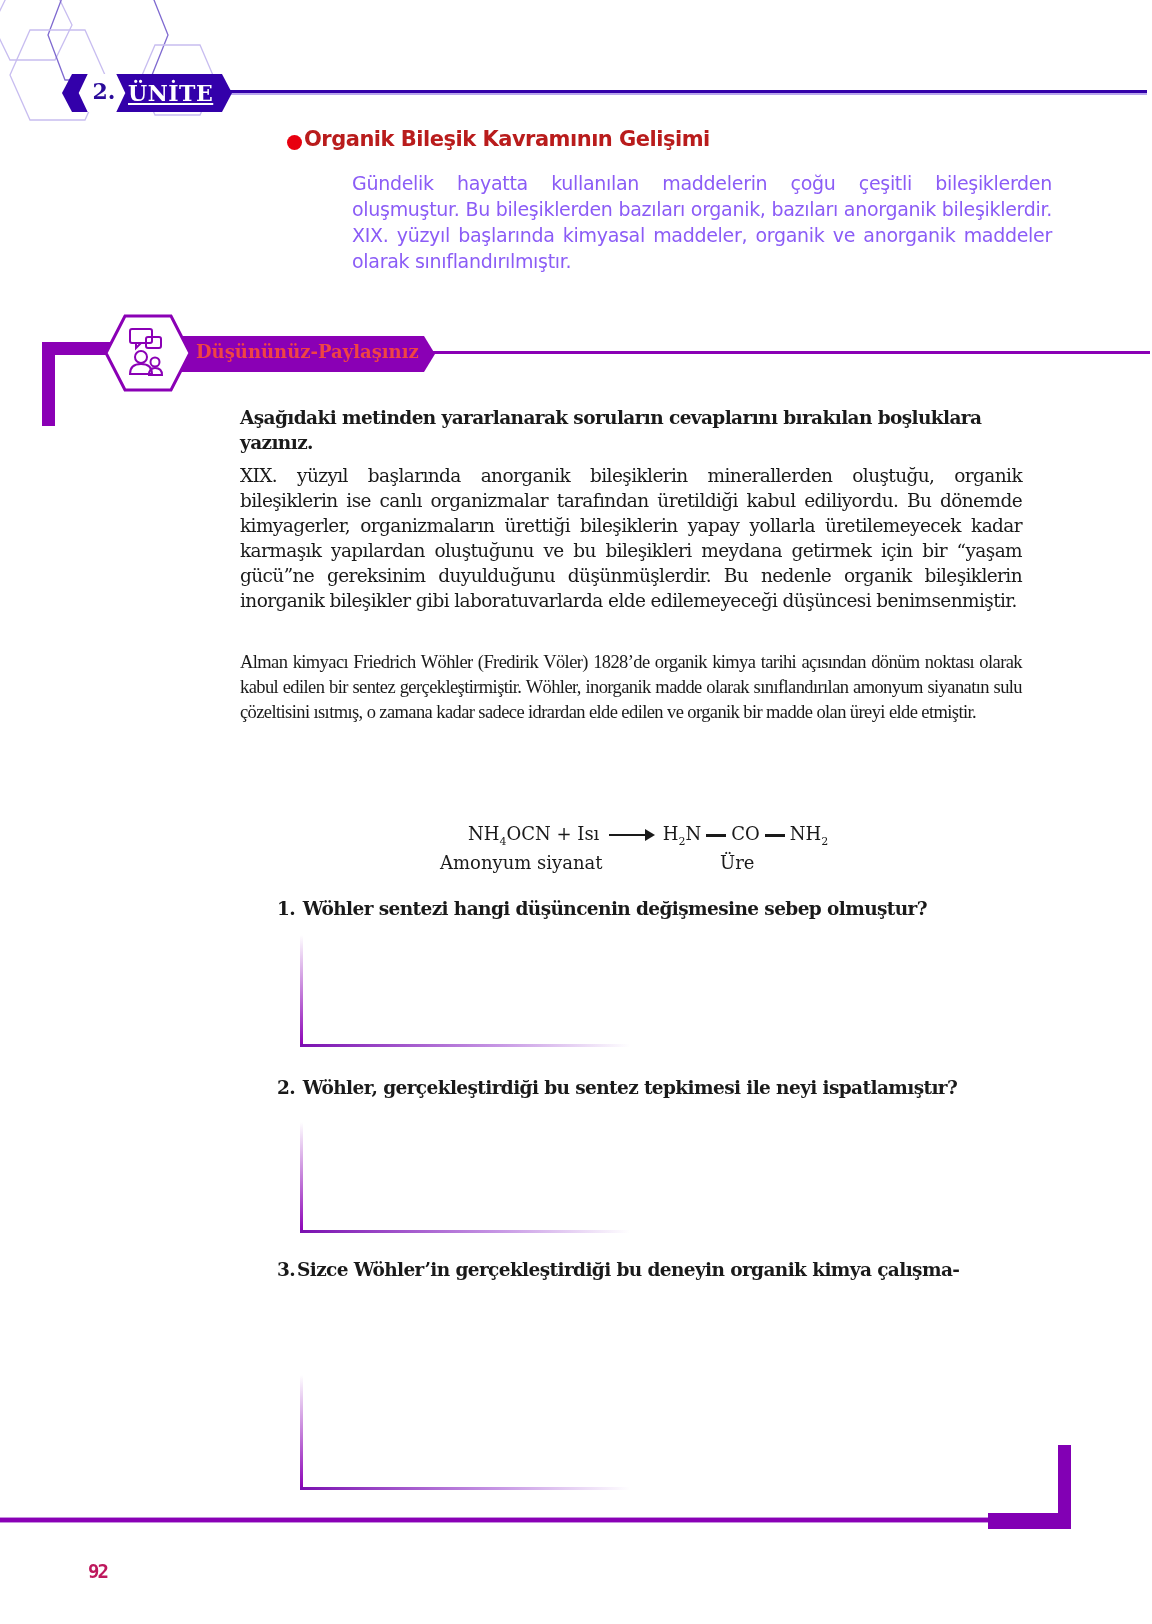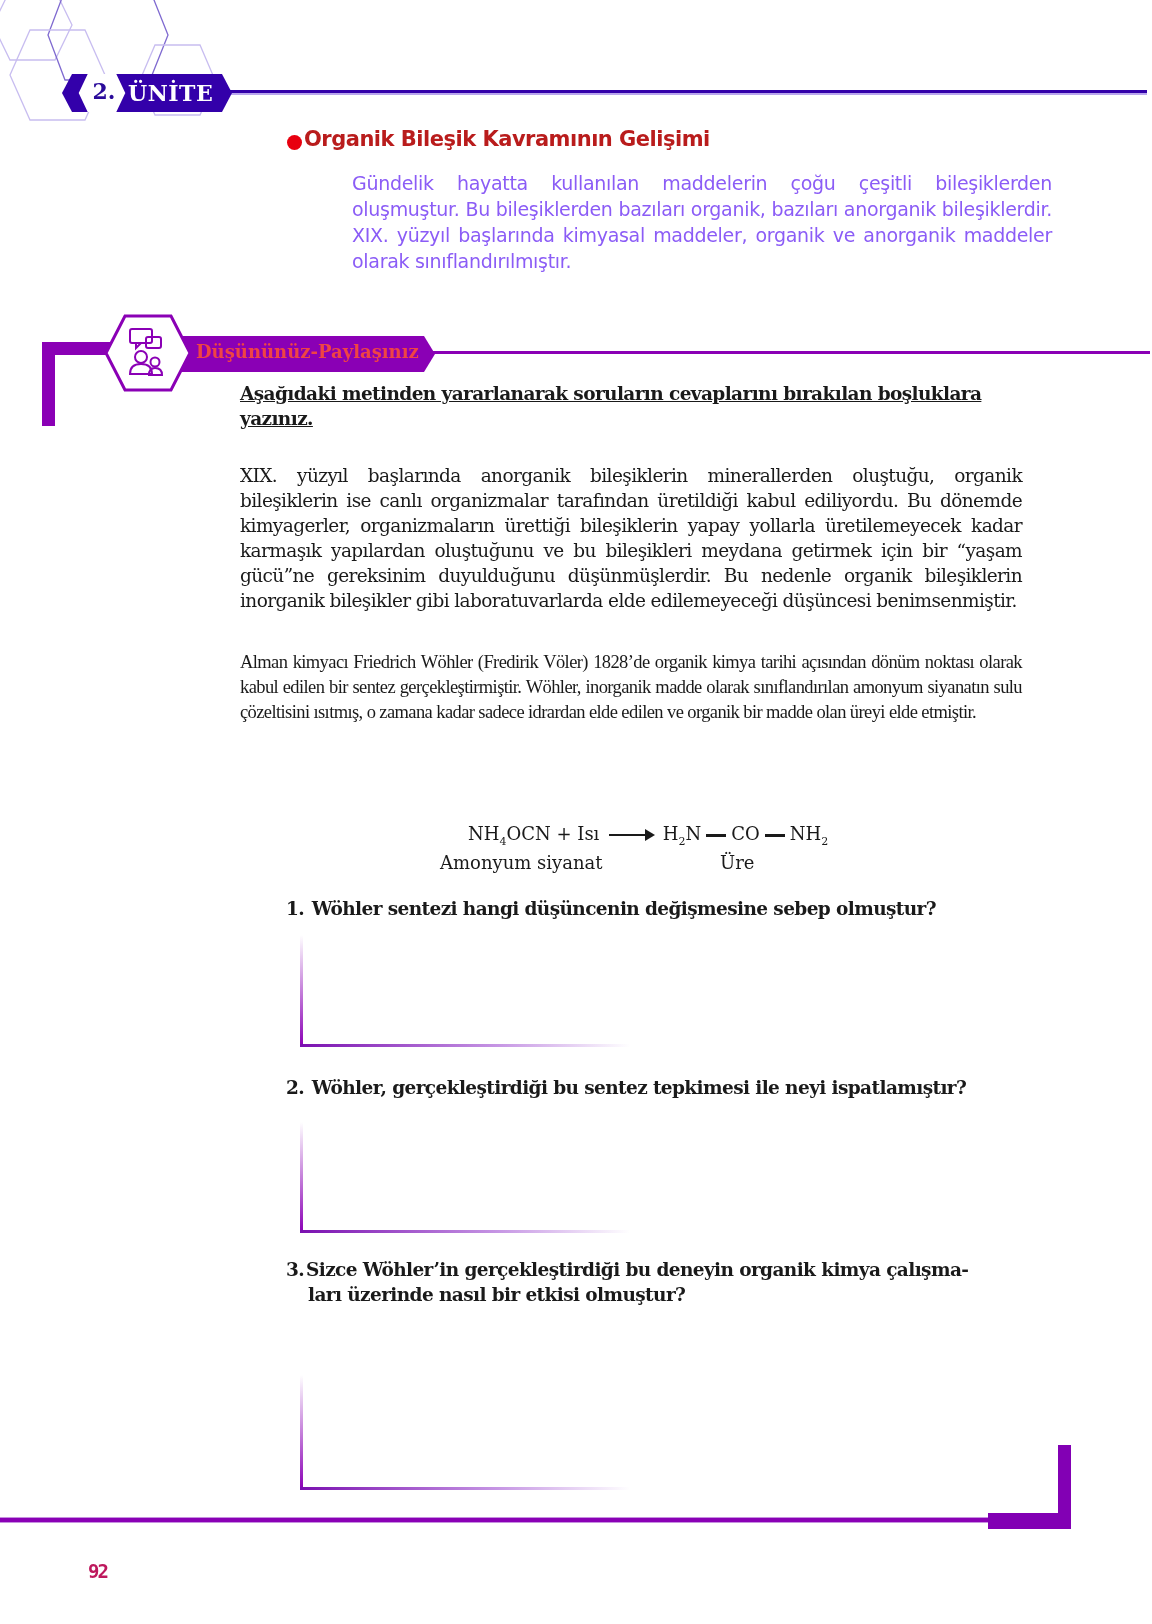--- a/index.html
+++ b/index.html
@@ -5,53 +5,53 @@
   html, body { margin: 0; padding: 0; background: #ffffff; }
   body { width: 1152px; height: 1624px; position: relative; overflow: hidden;
          font-family: "DejaVu Serif", serif; color: #1a1a1a; }
 
   
   .hex-deco { position: absolute; left: 0; top: 0; width: 240px; height: 140px; }
   .unit-line { position: absolute; left: 222px; top: 90px; width: 925px; height: 3px; background: #3300aa; box-shadow: 0 2px 0 #b9a6ee; }
   .unit-pill { position: absolute; left: 62px; top: 74px; width: 170px; height: 38px; }
   .unit-num { position: absolute; left: 86px; top: 78px; width: 36px; text-align: center;
               font: bold 22px "DejaVu Serif", serif; color: #2a0a9a; }
-  .unit-label { position: absolute; left: 128px; top: 80px; font: bold 22px "DejaVu Serif", serif; color: #ffffff; letter-spacing: 0.5px; }
+  .unit-label { position: absolute; left: 128px; top: 80px; font: bold 22px "DejaVu Serif", serif; color: #ffffff; letter-spacing: 0.5px; text-decoration: underline; }
 
   
   .sec-dot { position: absolute; left: 287px; top: 135px; width: 15px; height: 15px; border-radius: 50%; background: #e8000f; }
   .sec-title { position: absolute; left: 304px; top: 127px; font: 21px "DejaVu Sans", sans-serif; color: #b91c1c; font-weight: bold; letter-spacing: -0.5px; }
   .intro { position: absolute; left: 312px; top: 170px; width: 700px; font: 19px/26px "DejaVu Sans", sans-serif; color: #8b5cf6; text-align: justify; letter-spacing: -0.3px; margin-left: 40px; }
 
   
   .box-left-bar { position: absolute; left: 42px; top: 342px; width: 13px; height: 84px; background: #8a00b5; }
   .box-left-top { position: absolute; left: 42px; top: 342px; width: 70px; height: 13px; background: #8a00b5; }
   .dp-band { position: absolute; left: 160px; top: 336px; width: 275px; height: 36px; background: #8a00b5;
              clip-path: polygon(0 0, 96% 0, 100% 50%, 96% 100%, 0 100%); }
   .dp-line { position: absolute; left: 430px; top: 351px; width: 720px; height: 3px; background: #8a00b5; }
   .dp-label { position: absolute; left: 196px; top: 341px; font: bold 18px "DejaVu Serif", serif; color: #ef4444; }
   .dp-hex { position: absolute; left: 103px; top: 313px; width: 90px; height: 80px; }
 
   
-  .lead { position: absolute; left: 240px; top: 381px; width: 782px; font: bold 18.5px/25px "DejaVu Serif", serif; letter-spacing: -0.6px; text-decoration: underline; }
+  .lead { position: absolute; left: 240px; top: 405px; width: 782px; font: bold 18.5px/25px "DejaVu Serif", serif; letter-spacing: -0.6px; }
   .para { position: absolute; left: 240px; width: 782px; font: 18.5px/25px "DejaVu Serif", serif; text-align: justify; letter-spacing: -0.6px; }
   .p1 { top: 463px; }
   .p2 { top: 650px; font-family: Liberation Serif, serif; }
 
   
   .eq { position: absolute; left: 468px; top: 823px; font: 18px "DejaVu Serif", serif; white-space: nowrap; }
   .eq sub { font-size: 11px; }
   .eq .arrow { display: inline-block; width: 44px; height: 2px; background: #1a1a1a; vertical-align: middle; position: relative; margin: 0 4px; }
   .eq .arrow::after { content: ""; position: absolute; right: -2px; top: -5px; border-left: 10px solid #1a1a1a; border-top: 6px solid transparent; border-bottom: 6px solid transparent; }
   .eq .bond { display: inline-block; width: 20px; height: 3px; background: #1a1a1a; vertical-align: middle; margin: 0 5px; }
   .eq-lab1 { position: absolute; left: 440px; top: 852px; font: 18px "DejaVu Serif", serif; }
   .eq-lab2 { position: absolute; left: 720px; top: 852px; font: 18px "DejaVu Serif", serif; }
 
   
-  .q { position: absolute; left: 277px; width: 740px; font: bold 18.5px/25px "DejaVu Serif", serif; letter-spacing: -0.6px; margin-left: 9px; }
+  .q { position: absolute; left: 277px; width: 740px; font: bold 18.5px/25px "DejaVu Serif", serif; letter-spacing: -0.6px; }
   .q .num { display: inline-block; width: 20px; }
   .q .cont { padding-left: 22px; }
   .q1 { top: 896px; }
   .q2 { top: 1075px; }
   .q3 { top: 1257px; }
 
   .ans { position: absolute; left: 300px; width: 330px; }
   .ans .v { position: absolute; left: 0; top: 0; width: 3px; bottom: 0; background: linear-gradient(to bottom, rgba(138,0,181,0) 0%, #8a00b5 100%); }
   .ans .h { position: absolute; left: 0; bottom: 0; height: 3px; width: 330px; background: linear-gradient(to right, #7a10b0 0%, rgba(160,80,210,0.6) 60%, rgba(200,150,230,0) 100%); }
   .a1 { top: 935px; height: 112px; }
@@ -132,21 +132,20 @@
   <span class="num">2.</span>
   <span>Wöhler, gerçekleştirdiği bu sentez tepkimesi ile neyi ispatlamıştır?</span>
 </div>
 <div class="ans a2">
     <div class="v"></div>
     <div class="h"></div>
   </div>
 
 <div class="q q3">
   <div><span class="num">3.</span><span>Sizce Wöhler’in gerçekleştirdiği bu deneyin organik kimya çalışma-</span></div>
-  <div class="cont">ları üzerinde nasıl bir etkisi olmuştur?</div>
 </div>
 <div class="ans a3">
     <div class="v"></div>
     <div class="h"></div>
   </div>
 
 <div class="foot-line"></div>
 <div class="foot-v"></div>
 <div class="foot-h"></div>
 <div class="page-num">92</div>

